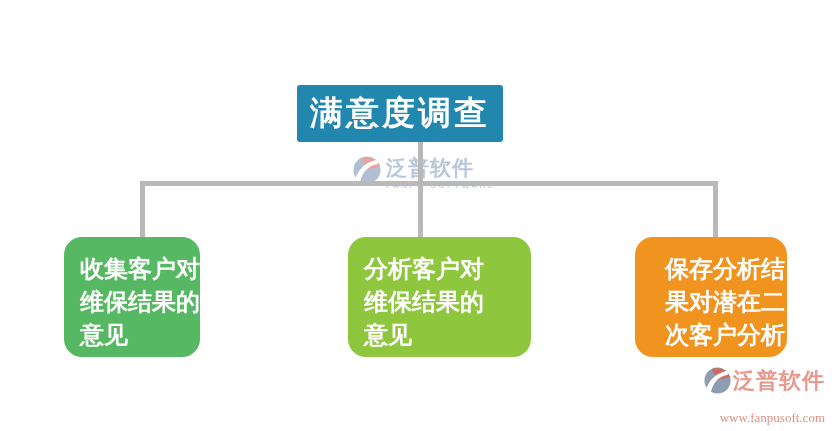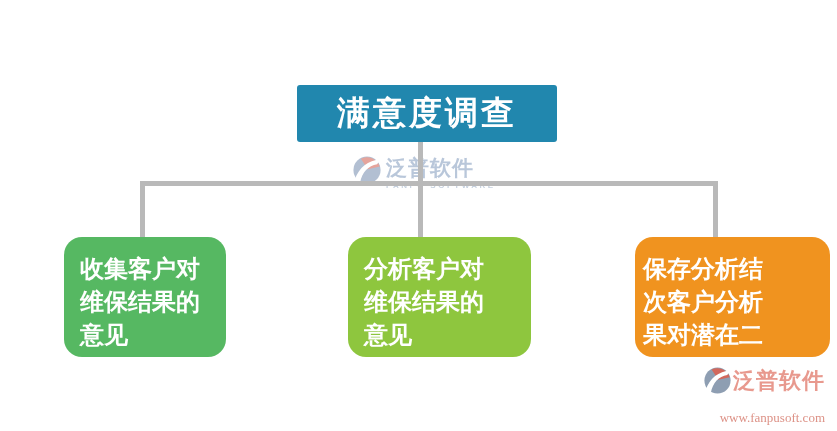--- a/index.html
+++ b/index.html
@@ -11,33 +11,33 @@
   
   .line { position:absolute; background:#b9b9b9; z-index:2; }
   .line.root-v   { left:418px; top:140px; width:5px;  height:46px; }
   .line.main-h   { left:140px; top:181px; width:578px; height:5px; }
   .line.left-v   { left:140px; top:181px; width:5px;  height:58px; }
   .line.mid-v    { left:418px; top:181px; width:5px;  height:58px; }
   .line.right-v  { left:713px; top:181px; width:5px;  height:58px; }
 
   
   .root-box {
-    position:absolute; left:297px; top:85px; width:260px; height:57px;
+    position:absolute; left:297px; top:85px; width:206px; height:57px;
     border-radius:3px; z-index:3;
     display:flex; align-items:center; justify-content:center;
     color:#ffffff; font-weight:bold; font-size:33px; letter-spacing:3px;
   }
   .child-box {
     position:absolute; top:237px; height:120px; border-radius:18px; z-index:3;
     box-sizing:border-box; padding:15px 0 0 16px;
     color:#ffffff; font-weight:bold; font-size:24px; line-height:33px;
   }
-  .child-box.pos-left  { left:64px;  width:162px; }
+  .child-box.pos-left  { left:64px;  width:136px; }
   .child-box.pos-mid   { left:348px; width:183px; }
-  .child-box.pos-right { left:635px; width:195px; padding-left:8px; }
+  .child-box.pos-right { left:635px; width:152px; padding-left:30px; }
   .child-line { white-space:nowrap; }
 
   
   .watermark {
     position:absolute; left:352px; top:156px; z-index:1;
     display:flex; align-items:flex-start; gap:4px;
   }
   .watermark .wm-text { display:flex; flex-direction:column; }
   .wm-title { font-size:21px; font-weight:bold; color:#b9c7da; letter-spacing:1px; line-height:24px; }
   .wm-sub   { font-size:8px; font-weight:bold; color:#c6d1df; letter-spacing:2.5px; margin-top:1px; }
@@ -89,22 +89,22 @@
   </div>
 
   <div class="child-box pos-mid" style="background-color: rgb(142, 198, 62);">
     <div class="child-line">分析客户对</div>
     <div class="child-line">维保结果的</div>
     <div class="child-line">意见</div>
   </div>
 
   <div class="child-box pos-right" style="background-color: rgb(240, 147, 31);">
     <div class="child-line">保存分析结</div>
+    <div class="child-line">果对潜在二</div>
     <div class="child-line">次客户分析</div>
-    <div class="child-line">果对潜在二</div>
   </div>
 
   <div class="brand">
     <div class="brand-row">
       <svg class="logo-ft" width="27" height="29" viewBox="0 0 32 32" aria-hidden="true">
         <circle class="lg-body" cx="16" cy="16" r="15.5"></circle>
         <path class="lg-red" d="M9,3 A15.5,15.5 0 0 1 30.5,12 L17,15 Z"></path>
         <path class="lg-cut" d="M2,27 C7,13 17,5 31.5,4 L27.5,9.5 C17.5,11.5 10.5,18 8,31 Z"></path>
       </svg>
       <span class="brand-name">泛普软件</span>

